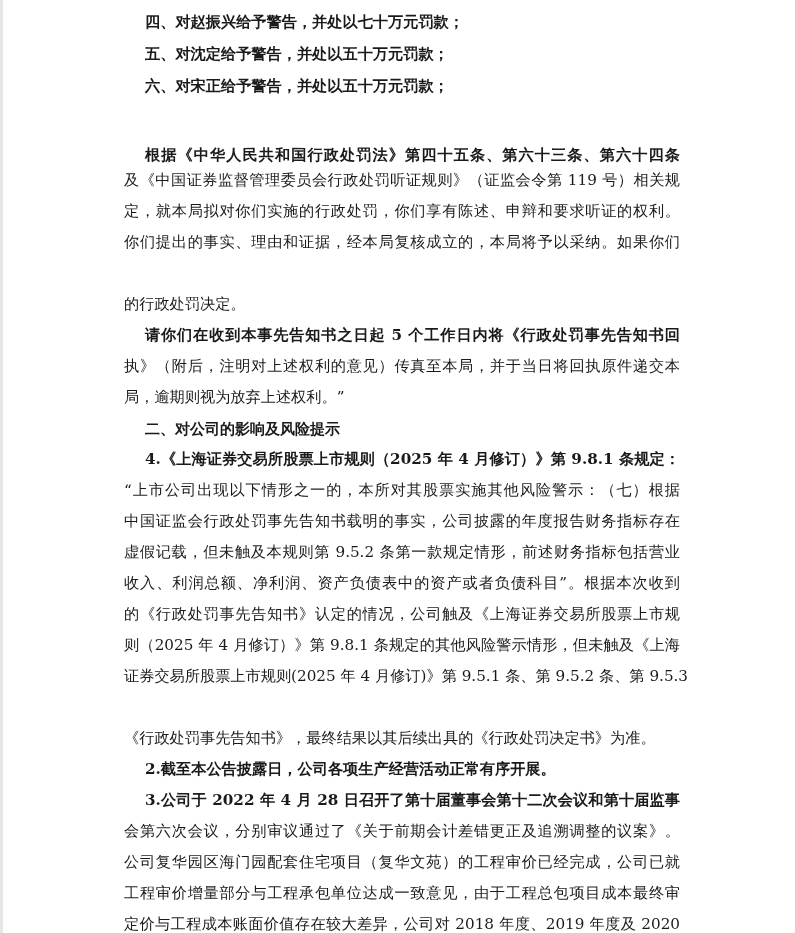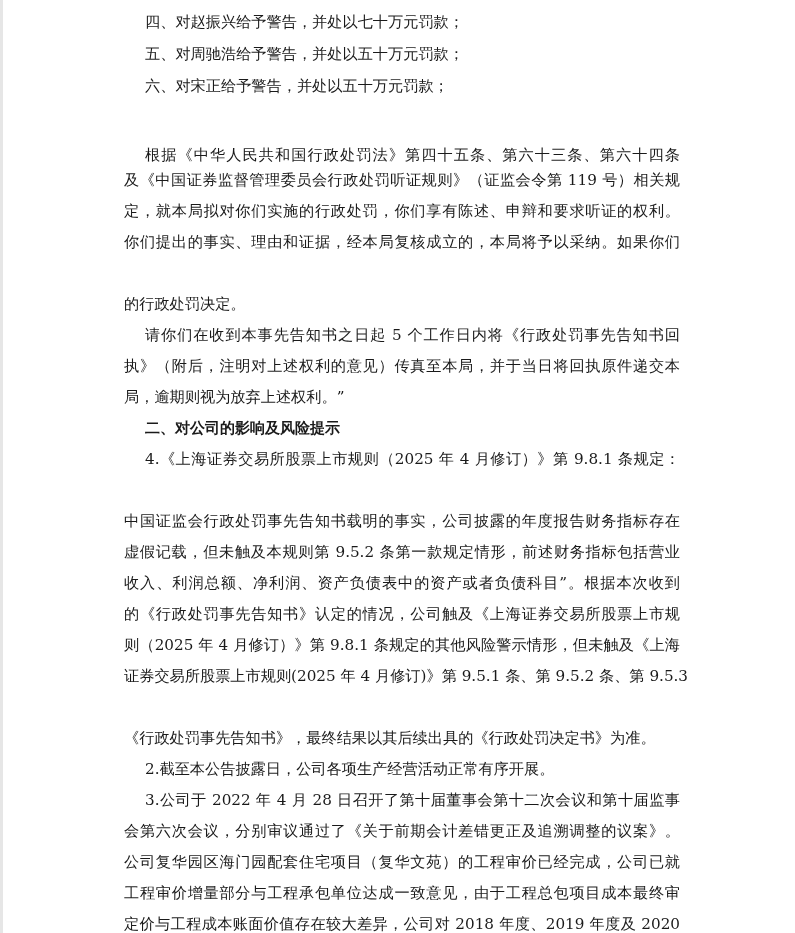--- a/index.html
+++ b/index.html
@@ -22,48 +22,49 @@
     left: 124px;
     width: 556px;
     height: 31px;
     line-height: 31px;
     font-size: 15.2px;
     white-space: nowrap;
     text-align: justify;
     text-align-last: justify;
     letter-spacing: 0px;
   }
-  .line.indent { left: 145px; width: 535px; }
+  .line.indent { left: 145px; width: 535px; font-weight: bold; }
   .line.last { text-align-last: left; }
-  .line.bold { font-weight: bold; font-family: Liberation Serif, serif; font-size: 15px; }
+  .line.bold { font-weight: bold; font-family: Liberation Sans, sans-serif; font-size: 15px; }
 </style>
 </head>
 <body>
 
 <div class="left-strip"></div>
 
 <div class="page">
 
   <div class="line indent last" style="top:7px">四、对赵振兴给予警告，并处以七十万元罚款；</div>
-  <div class="line indent last" style="top:39px">五、对周驰浩给予警告，并处以五十万元罚款；</div>
+  <div class="line indent last" style="top:39px">五、对沈定给予警告，并处以五十万元罚款；</div>
   <div class="line indent last" style="top:71px">六、对宋正给予警告，并处以五十万元罚款；</div>
 
   <div class="line indent" style="top:140px">根据《中华人民共和国行政处罚法》第四十五条、第六十三条、第六十四条</div>
   <div class="line" style="top:165px">及《中国证券监督管理委员会行政处罚听证规则》（证监会令第 119 号）相关规</div>
   <div class="line" style="top:196px">定，就本局拟对你们实施的行政处罚，你们享有陈述、申辩和要求听证的权利。</div>
   <div class="line" style="top:227px">你们提出的事实、理由和证据，经本局复核成立的，本局将予以采纳。如果你们</div>
   <div class="line last" style="top:289px">的行政处罚决定。</div>
 
   <div class="line indent" style="top:320px">请你们在收到本事先告知书之日起 5 个工作日内将《行政处罚事先告知书回</div>
   <div class="line" style="top:351px">执》（附后，注明对上述权利的意见）传真至本局，并于当日将回执原件递交本</div>
   <div class="line last" style="top:382px">局，逾期则视为放弃上述权利。”</div>
 
   <div class="line indent last bold" style="top:413px">二、对公司的影响及风险提示</div>
 
   <div class="line indent" style="top:444px">4.《上海证券交易所股票上市规则（2025 年 4 月修订）》第 9.8.1 条规定：</div>
+  <div class="line" style="top:475px">“上市公司出现以下情形之一的，本所对其股票实施其他风险警示：（七）根据</div>
   <div class="line" style="top:506px">中国证监会行政处罚事先告知书载明的事实，公司披露的年度报告财务指标存在</div>
   <div class="line" style="top:537px">虚假记载，但未触及本规则第 9.5.2 条第一款规定情形，前述财务指标包括营业</div>
   <div class="line" style="top:568px">收入、利润总额、净利润、资产负债表中的资产或者负债科目”。根据本次收到</div>
   <div class="line" style="top:599px">的《行政处罚事先告知书》认定的情况，公司触及《上海证券交易所股票上市规</div>
   <div class="line" style="top:630px">则（2025 年 4 月修订）》第 9.8.1 条规定的其他风险警示情形，但未触及《上海</div>
   <div class="line" style="top:661px">证券交易所股票上市规则(2025 年 4 月修订)》第 9.5.1 条、第 9.5.2 条、第 9.5.3</div>
   <div class="line last" style="top:723px">《行政处罚事先告知书》，最终结果以其后续出具的《行政处罚决定书》为准。</div>
 
   <div class="line indent last" style="top:754px">2.截至本公告披露日，公司各项生产经营活动正常有序开展。</div>
 

